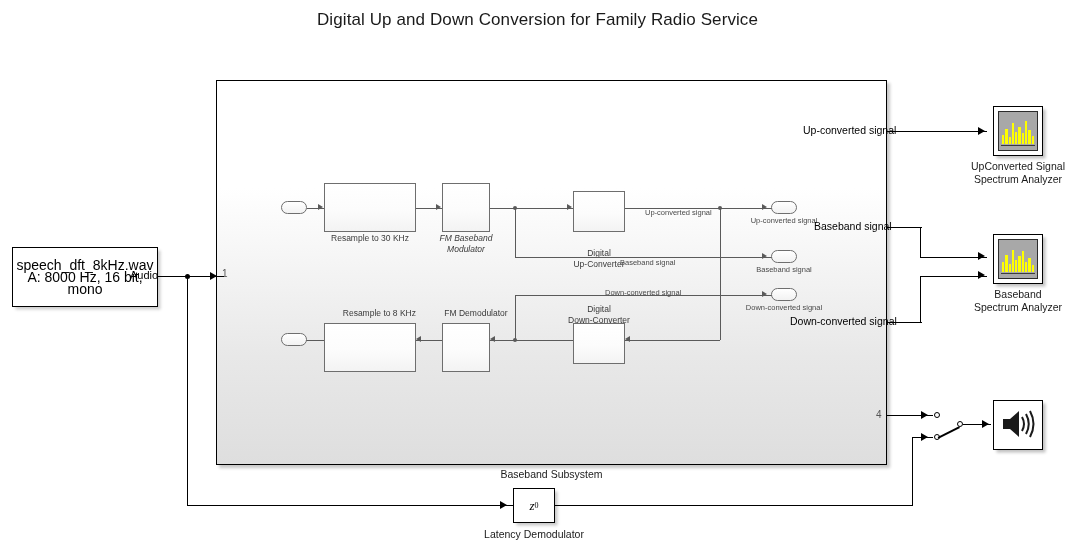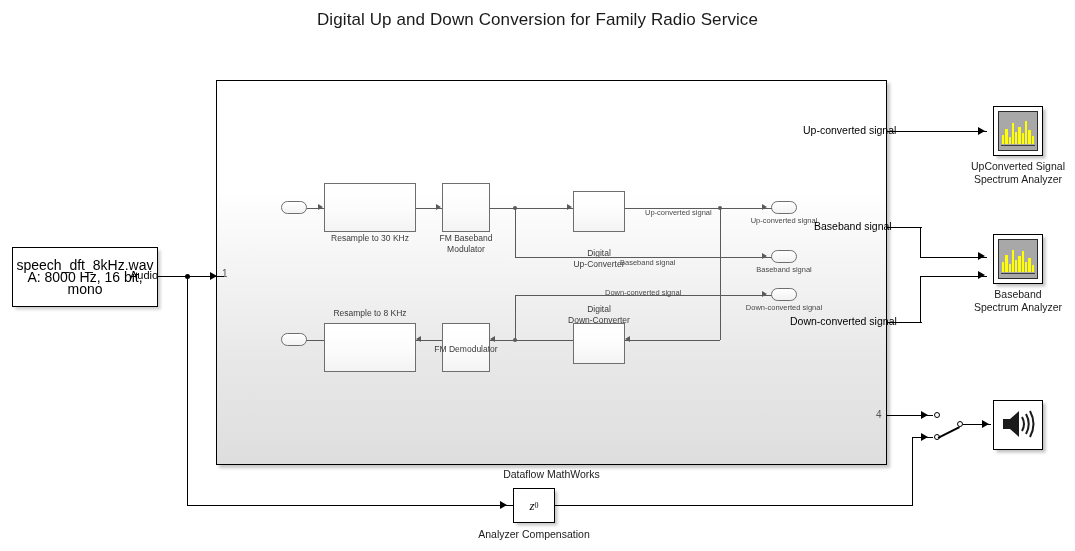--- a/index.html
+++ b/index.html
@@ -257,21 +257,21 @@
   }
 </style>
 </head>
 <body>
 
 <div class="canvas">
 
   <div class="title">Digital Up and Down Conversion for Family Radio Service</div>
 
   <div class="subsystem"></div>
-  <div class="subsystem-caption">Dataflow MathWorks</div>
+  <div class="subsystem-caption">Baseband Subsystem</div>
   <div class="port-num" style="left:222px; top:268px;">1</div>
   <div class="port-num" style="left:876px; top:409px;">4</div>
 
   <div class="src-block">
     <div class="src-text">speech_dft_8kHz.wav
 A: 8000 Hz, 16 bit, mono</div>
   </div>
   <div class="src-port-label">Audio</div>
 
   <div class="wire h" style="left:158px; top:276px; width:66px;"></div>
@@ -286,21 +286,21 @@
   <div class="wire-in h" style="left:307px; top:207.5px; width:18px;"></div>
   <div class="arrow-in" style="left:318px; top:204px;"></div>
 
   <div class="iblock" style="left:324px; top:183px; width:92px; height:49px;"></div>
   <div class="iblock-label" style="left:324px; top:233px; width:92px;">Resample to 30 KHz</div>
 
   <div class="wire-in h" style="left:416px; top:207.5px; width:27px;"></div>
   <div class="arrow-in" style="left:436px; top:204px;"></div>
 
   <div class="iblock" style="left:442px; top:183px; width:48px; height:49px;"></div>
-  <div class="iblock-label" style="left:430px; top:233px; width:72px;">FM Baseband
+  <div class="iblock-label" style="left:430px; top:233px; width:72px;font-style:italic;">FM Baseband
 Modulator</div>
 
   <div class="wire-in h" style="left:490px; top:207.5px; width:84px;"></div>
   <div class="arrow-in" style="left:567px; top:204px;"></div>
   <div class="dot-in" style="left:513px; top:205.5px;"></div>
 
   <div class="iblock" style="left:573px; top:191px; width:52px; height:41px;"></div>
   <div class="iblock-label" style="left:563px; top:248px; width:72px;">Digital
 Up-Converter</div>
 
@@ -331,27 +331,27 @@
   <div class="dot-in" style="left:513px; top:337.5px;"></div>
 
   <div class="wire-in v" style="left:515px; top:295px; height:45px;"></div>
   <div class="wire-in h" style="left:515px; top:294.5px; width:260px;"></div>
   <div class="arrow-in" style="left:762px; top:291px;"></div>
   <div class="sig-label" style="left:605px; top:288px;">Down-converted signal</div>
   <div class="iport" style="left:771px; top:288px;"></div>
   <div class="sig-label c" style="left:720px; top:303px; width:128px;">Down-converted signal</div>
 
   <div class="iblock" style="left:442px; top:323px; width:48px; height:49px;"></div>
-  <div class="iblock-label" style="left:430px; top:308px; width:72px;margin-top:36px;">FM Demodulator</div>
+  <div class="iblock-label" style="left:440px; top:308px; width:72px;">FM Demodulator</div>
 
   <div class="wire-in h" style="left:416px; top:339.5px; width:26px;"></div>
   <div class="arrow-in left" style="left:416px; top:336px;"></div>
 
   <div class="iblock" style="left:324px; top:323px; width:92px; height:49px;"></div>
-  <div class="iblock-label" style="left:324px; top:308px; width:92px;">Resample to 8 KHz</div>
+  <div class="iblock-label" style="left:324px; top:308px; width:92px;text-align:right;">Resample to 8 KHz</div>
 
   <div class="wire-in h" style="left:305px; top:339.5px; width:19px;"></div>
   <div class="arrow-in left" style="left:300px; top:336px;"></div>
   <div class="iport" style="left:281px; top:333px;"></div>
 
   <div class="outer-label" style="left:803px; top:124px;">Up-converted signal</div>
   <div class="outer-label" style="left:814px; top:220px;">Baseband signal</div>
   <div class="outer-label" style="left:790px; top:315px;">Down-converted signal</div>
 
   <div class="wire h" style="left:887px; top:131px; width:100px;"></div>
@@ -427,18 +427,18 @@
       <path d="M28 16 Q32 23 28 30" stroke="#1a1a1a" stroke-width="2" fill="none"></path>
       <path d="M32 13 Q37.5 23 32 33" stroke="#1a1a1a" stroke-width="2" fill="none"></path>
       <path d="M36 10 Q43 23 36 36" stroke="#1a1a1a" stroke-width="2" fill="none"></path>
     </svg>
   </div>
 
   <div class="latency">
     <span>z</span>
       <sup>0</sup>
   </div>
-  <div class="latency-caption">Analyzer Compensation</div>
+  <div class="latency-caption">Latency Demodulator</div>
 
   <div class="wire h" style="left:555px; top:504.5px; width:358px;"></div>
   <div class="wire v" style="left:911.5px; top:437px; height:68px;"></div>
 
 </div>
 
 </body></html>

